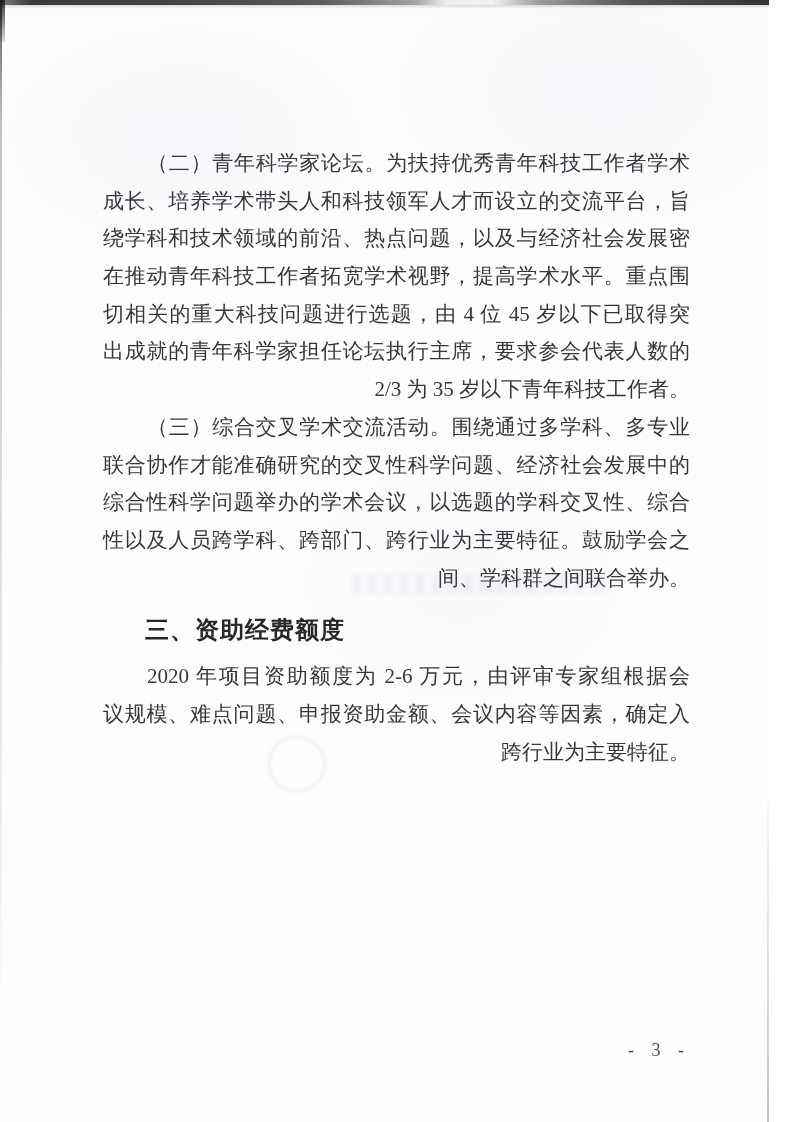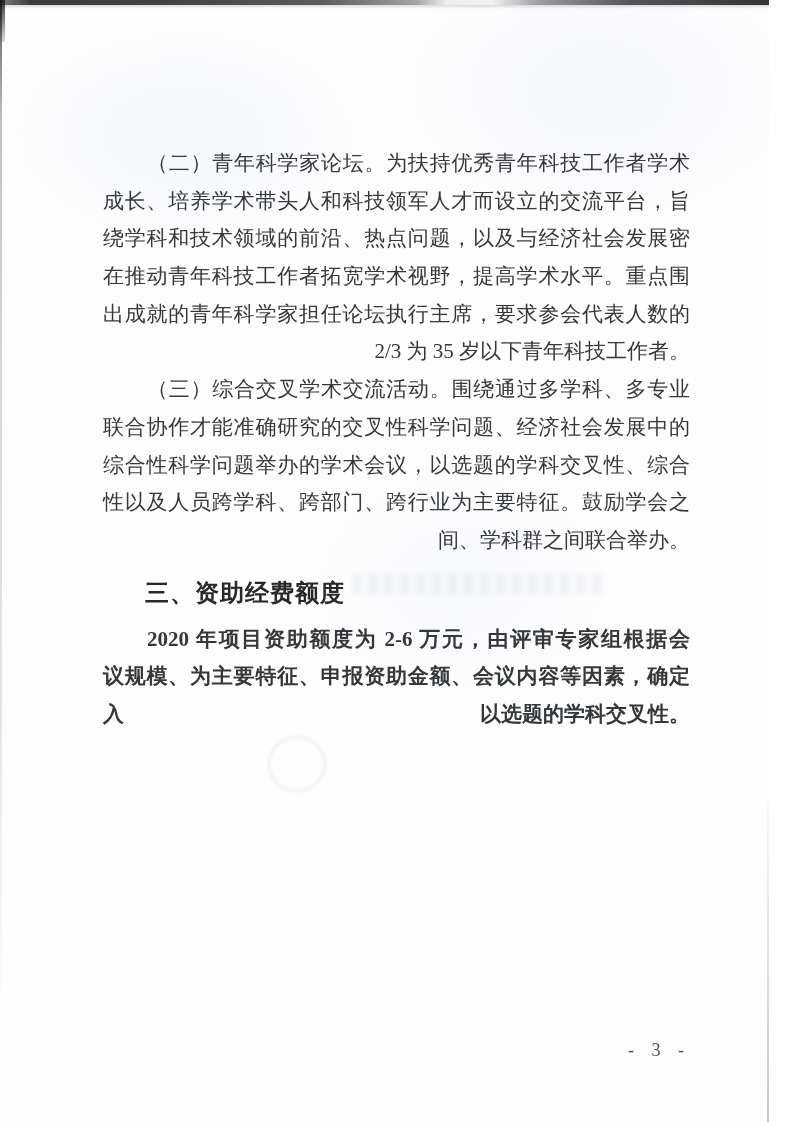--- a/index.html
+++ b/index.html
@@ -76,21 +76,21 @@
 
   .heading {
     margin: 14px 0 0 42px;
     font-family: "Liberation Sans", "DejaVu Sans", sans-serif;
     font-weight: bold;
     font-size: 24px;
     line-height: 38px;
     color: #26282a;
     letter-spacing: 1px;
   }
-  .funding { margin-top: 9px; font-weight: bold; }
+  .funding { margin-top: 9px; }
 
   .pagenum {
     position: absolute; top: 1040px; left: 628px;
     font-size: 18px; color: #4a4d50;
     letter-spacing: 3px; word-spacing: 7px;
     font-family: "Liberation Serif", "DejaVu Serif", serif;
   }
 </style>
 </head>
 <body>
@@ -105,38 +105,39 @@
   <div class="ghost-text"></div>
   <div class="ghost-stamp"></div>
 
   <div class="textblock">
 
     <p class="para">
       <span class="ln jl ind">（二）青年科学家论坛。为扶持优秀青年科技工作者学术</span>
       <span class="ln jl">成长、培养学术带头人和科技领军人才而设立的交流平台，旨</span>
       <span class="ln jl">绕学科和技术领域的前沿、热点问题，以及与经济社会发展密</span>
       <span class="ln jl">在推动青年科技工作者拓宽学术视野，提高学术水平。重点围</span>
+      <span class="ln jl">切相关的重大科技问题进行选题，由 4 位 45 岁以下已取得突</span>
       <span class="ln jl">出成就的青年科学家担任论坛执行主席，要求参会代表人数的</span>
       <span class="ln last">2/3 为 35 岁以下青年科技工作者。</span>
     </p>
 
     <p class="para">
       <span class="ln jl ind">（三）综合交叉学术交流活动。围绕通过多学科、多专业</span>
       <span class="ln jl">联合协作才能准确研究的交叉性科学问题、经济社会发展中的</span>
       <span class="ln jl">综合性科学问题举办的学术会议，以选题的学科交叉性、综合</span>
       <span class="ln jl">性以及人员跨学科、跨部门、跨行业为主要特征。鼓励学会之</span>
       <span class="ln last">间、学科群之间联合举办。</span>
     </p>
 
 
     <h3 class="heading">三、资助经费额度</h3>
 
     <p class="para funding">
       <span class="ln jl ind">2020 年项目资助额度为 2-6 万元，由评审专家组根据会</span>
-      <span class="ln jl">议规模、为主要特征、申报资助金额、会议内容等因素，确定入</span>
-      <span class="ln last">以选题的学科交叉性。</span>
+      <span class="ln jl">议规模、难点问题、申报资助金额、会议内容等因素，确定入</span>
+      <span class="ln last">跨行业为主要特征。</span>
     </p>
 
   </div>
 
   <div class="pagenum">- 3 -</div>
 
 </div>
 
 </body></html>

